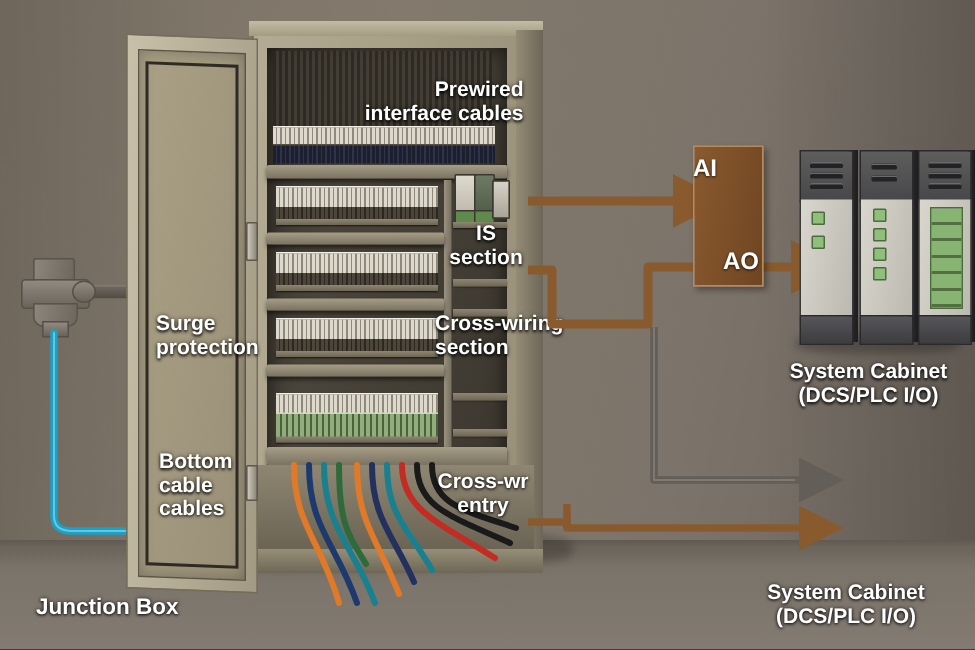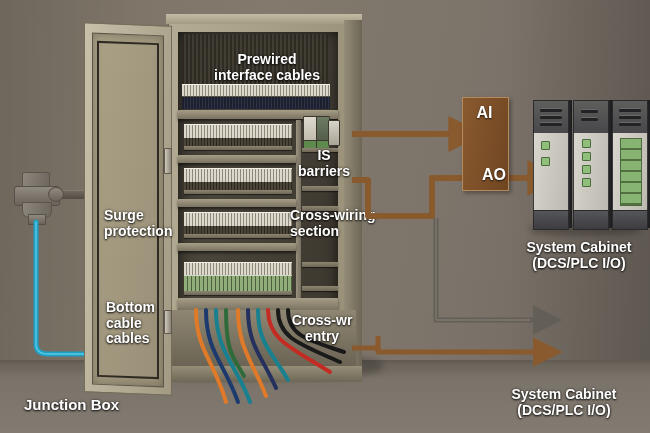--- a/index.html
+++ b/index.html
@@ -198,24 +198,24 @@
        transform:skewY(2.2deg);"></div>
   <div class="hinge" style="left:164px;top:148px;width:6px;height:24px;"></div>
   <div class="hinge" style="left:164px;top:310px;width:6px;height:22px;"></div>
 
   <div class="lbl" style="left:104px;top:208px;font-size:14px;">Surge
 protection</div>
   <div class="lbl" style="left:106px;top:300px;font-size:14px;">Bottom
 cable
 cables</div>
   <div class="lbl" style="left:24px;top:397px;font-size:15px;">Junction Box</div>
-  <div class="lbl" style="left:185px;top:52px;font-size:14px;text-align:center;width:164px;">Prewired
+  <div class="lbl" style="left:185px;top:52px;font-size:14px;text-align:right;width:164px;">Prewired
 interface cables</div>
   <div class="lbl" style="left:296px;top:148px;font-size:14px;text-align:center;width:56px;">IS
-barriers</div>
+section</div>
   <div class="lbl" style="left:290px;top:208px;font-size:14px;text-align:left;">Cross-wiring
 section</div>
   <div class="lbl" style="left:282px;top:313px;font-size:14px;text-align:center;width:80px;">Cross-wr
 entry</div>
 
   <svg class="wires">
     <defs>
       <marker id="ah-brown" markerWidth="7" markerHeight="7" refX="1.1" refY="3" orient="auto">
         <path d="M0,0 L6,3 L0,6 z" fill="#8a5a2f"></path>
       </marker>
@@ -231,21 +231,21 @@
     <path d="M506,178 L534,178" stroke="#8a5a2f" stroke-width="6" fill="none" marker-end="url(#ah-brown)"></path>
 
     <path d="M436,218 L436,320 L538,320" stroke="#635e57" stroke-width="5" fill="none" stroke-linejoin="round" marker-end="url(#ah-grey)"></path>
     <path d="M436,218 L436,320 L530,320" stroke="#8b857c" stroke-width="1.3" fill="none" opacity=".7"></path>
 
     <path d="M352,348 L378,348 L378,352 L378,352" stroke="#8a5a2f" stroke-width="5" fill="none"></path>
     <path d="M378,336 L378,352 L538,352" stroke="#8a5a2f" stroke-width="5" fill="none" stroke-linejoin="round" marker-end="url(#ah-brown)"></path>
   </svg>
 
   <div class="aio" style="left:462px;top:97px;width:45px;height:92px;"></div>
-  <div class="aio-t" style="left:462px;top:104px;width:45px;text-align:center;font-size:16px;">AI</div>
+  <div class="aio-t" style="left:462px;top:104px;width:45px;text-align:left;font-size:16px;">AI</div>
   <div class="aio-t" style="left:462px;top:166px;width:64px;text-align:center;font-size:16px;">AO</div>
 
   <div class="rackshadow" style="left:530px;top:222px;width:110px;height:14px;border-radius:40%;"></div>
 
   <div class="mod" style="left:533px;top:100px;width:36px;height:128px;">
     <div class="side" style="left:33px;width:6px;"></div>
     <div class="cap" style="top:0;height:33px;">
       <div class="slot" style="left:6px;top:7px;width:22px;height:4px;"></div>
       <div class="slot" style="left:6px;top:14px;width:22px;height:4px;"></div>
       <div class="slot" style="left:6px;top:21px;width:22px;height:4px;"></div>

